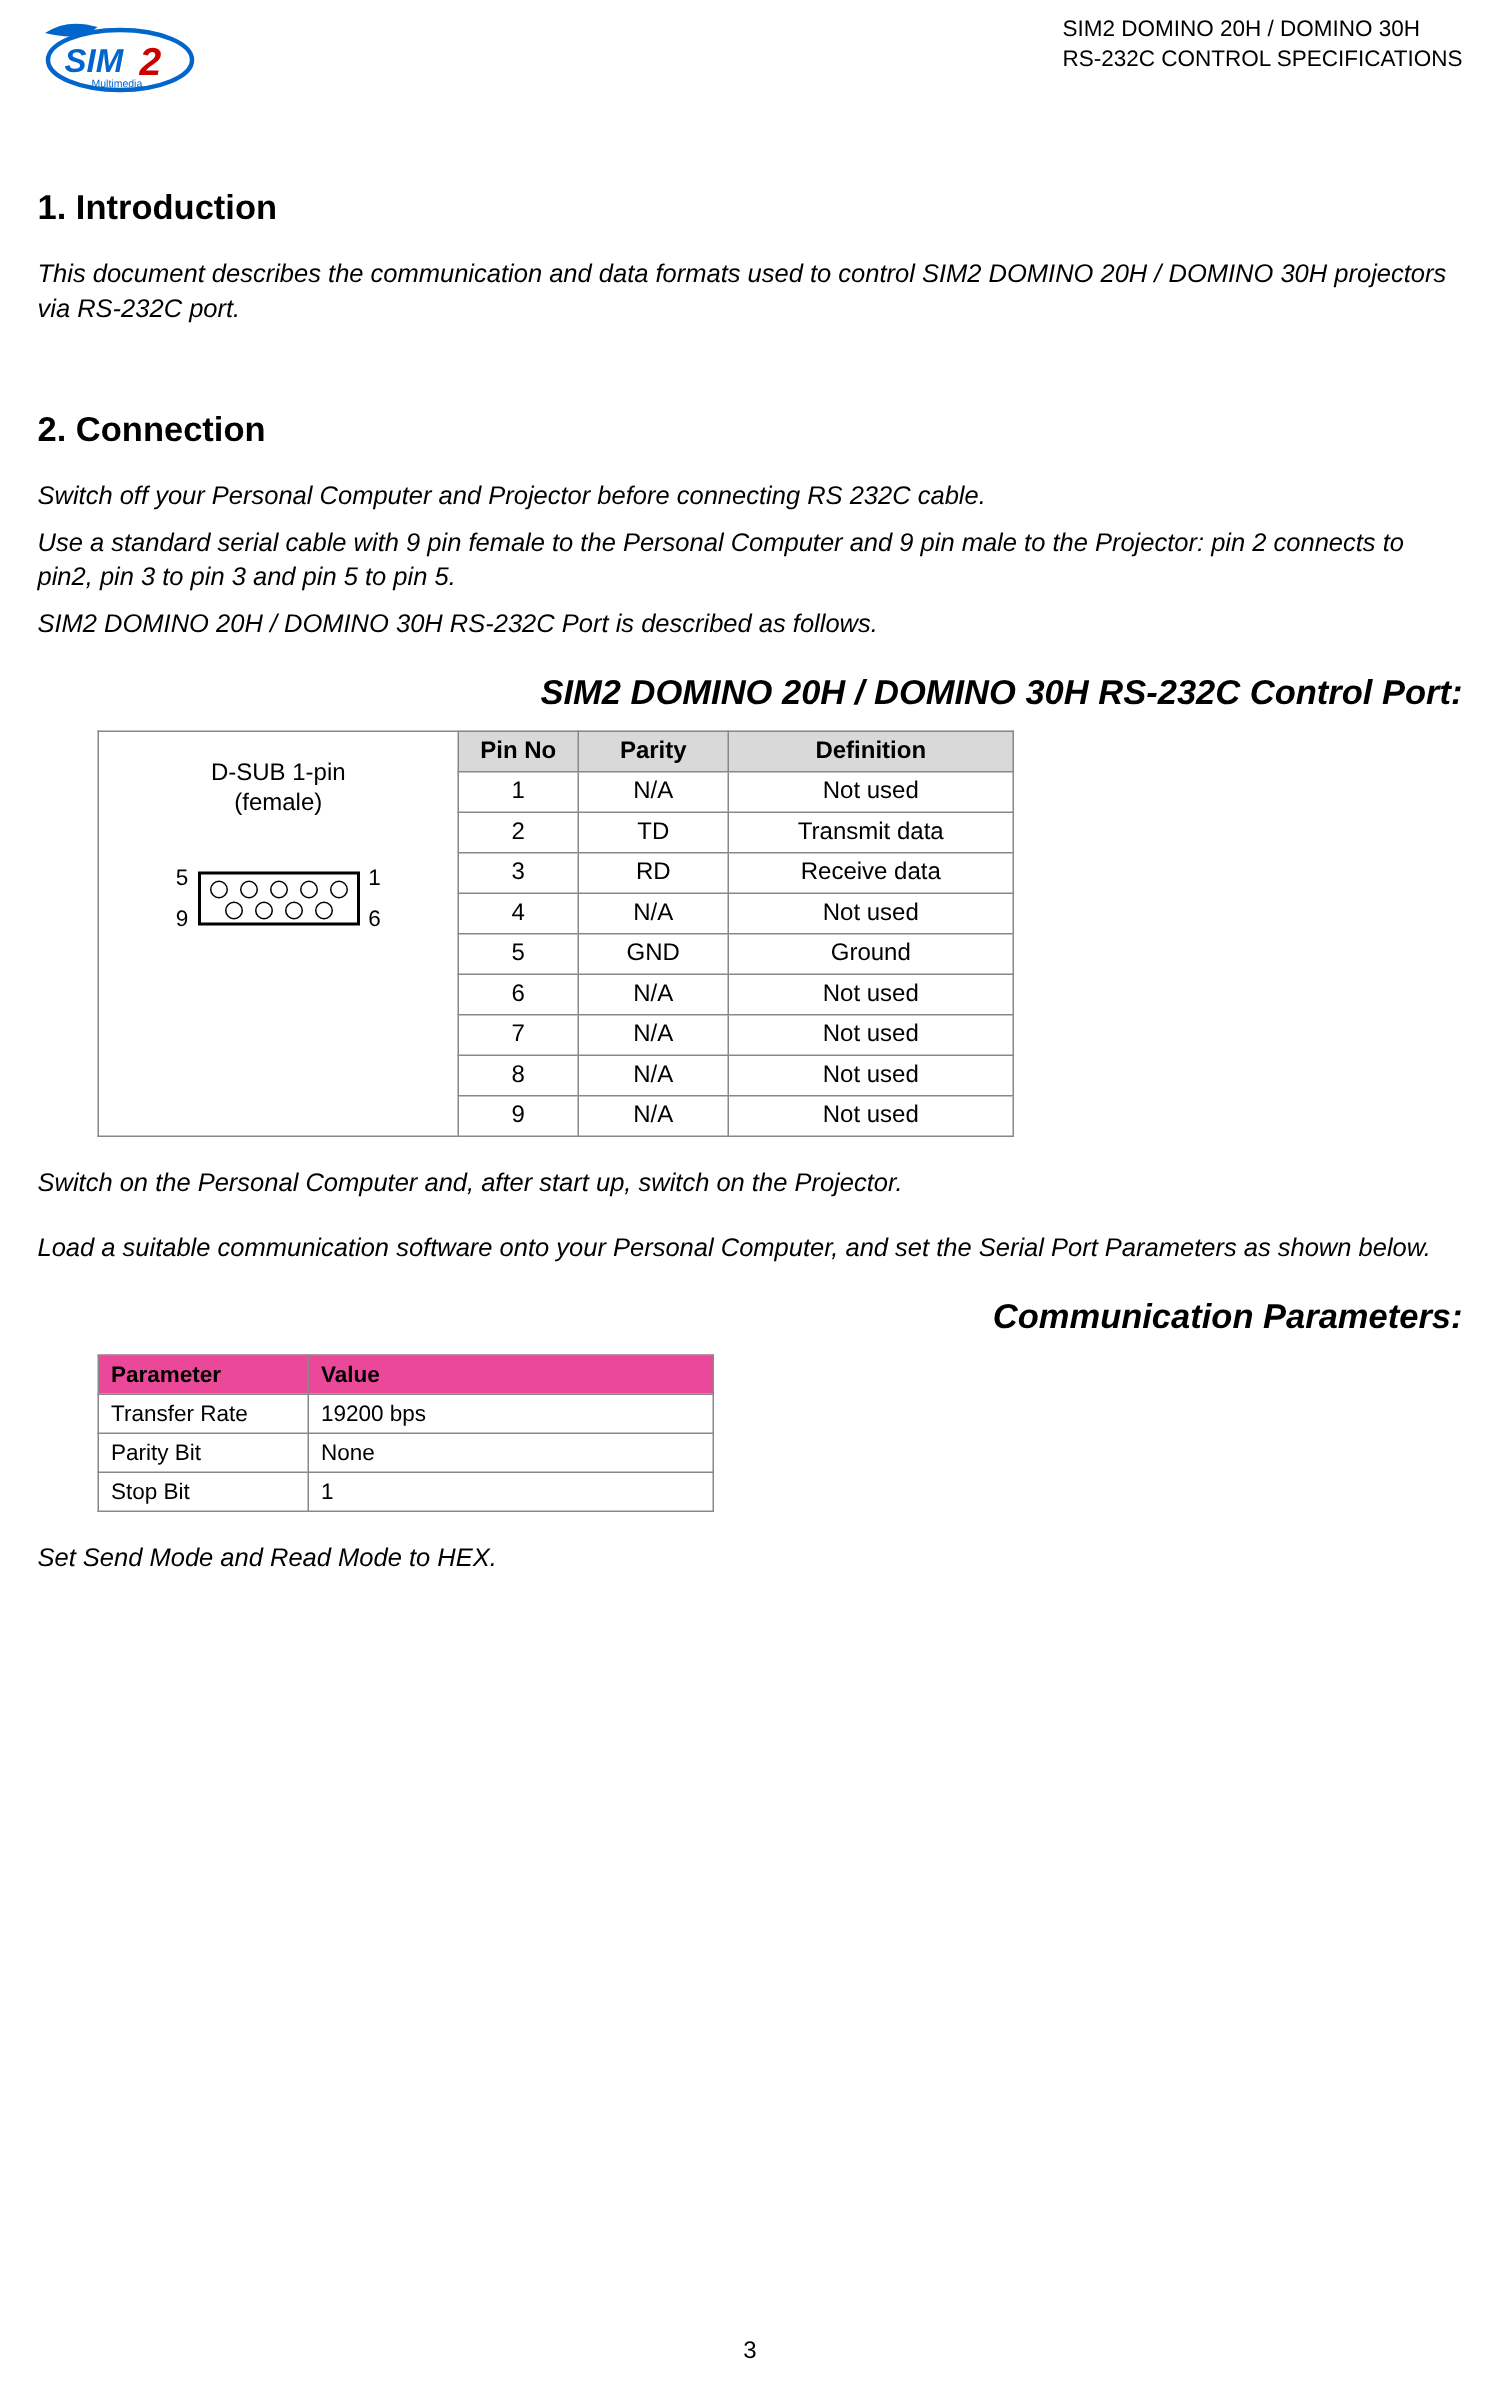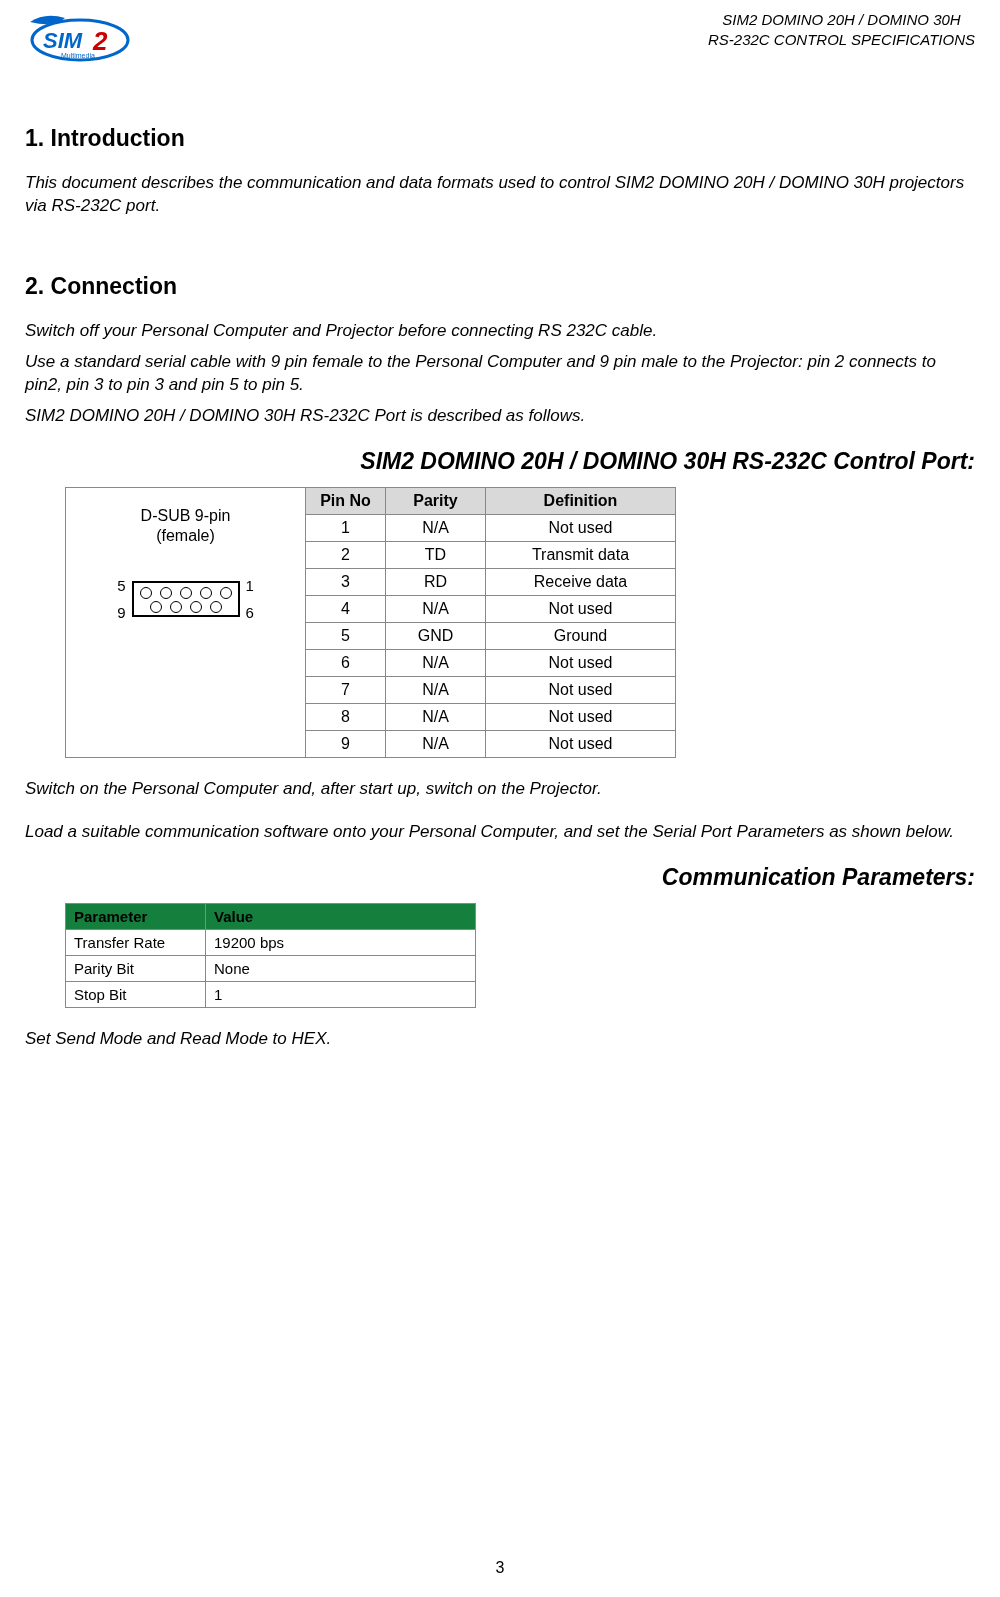--- a/index.html
+++ b/index.html
@@ -17,24 +17,23 @@
       display: flex;
       justify-content: space-between;
       align-items: flex-start;
       margin-bottom: 60px;
     }
     .logo {
       width: 120px;
       height: 55px;
     }
     .header-text {
-      text-align: center;
+      text-align: left;
       font-size: 15px;
       line-height: 1.3;
-      font-style: italic;
     }
     h2.section {
       font-size: 23px;
       font-weight: bold;
       margin-bottom: 20px;
       margin-top: 18px;
     }
     .body-text {
       font-size: 17px;
       line-height: 1.35;
@@ -110,21 +109,21 @@
       font-size: 15px;
       margin-left: 40px;
       margin-bottom: 20px;
     }
     table.param-table th, table.param-table td {
       border: 1px solid #888;
       padding: 4px 8px;
       text-align: left;
     }
     table.param-table th {
-      background: #15803d;
+      background: #ec4899;
       font-weight: bold;
     }
     table.param-table .pc1 { width: 140px; }
     table.param-table .pc2 { width: 270px; }
     .page-num {
       position: absolute;
       bottom: 20px;
       left: 0; right: 0;
       text-align: center;
       font-size: 16px;
@@ -155,21 +154,21 @@
 <h2 class="section">2. Connection</h2>
 <p class="body-text">Switch off your Personal Computer and Projector before connecting RS 232C cable.</p>
 <p class="body-text">Use a standard serial cable with 9 pin female to the Personal Computer and 9 pin male to the Projector: pin 2 connects to pin2, pin 3 to pin 3 and pin 5 to pin 5.</p>
 <p class="body-text gap-med">SIM2 DOMINO 20H / DOMINO 30H RS-232C Port is described as follows.</p>
 
 <div class="subtitle">SIM2 DOMINO 20H / DOMINO 30H RS-232C Control Port:</div>
 
 <div class="pin-layout">
   <div class="connector-cell">
     <div class="connector-label">
-      <div>D-SUB 9-pin</div>
+      <div>D-SUB 1-pin</div>
       <div>(female)</div>
     </div>
     <div class="connector-diagram">
       <div class="pin-num-col">
         <span class="pin-num">5</span>
         <span class="pin-num">9</span>
       </div>
       <div class="dsub">
         <div class="pin-row">
           <div class="pin-circle"></div>

